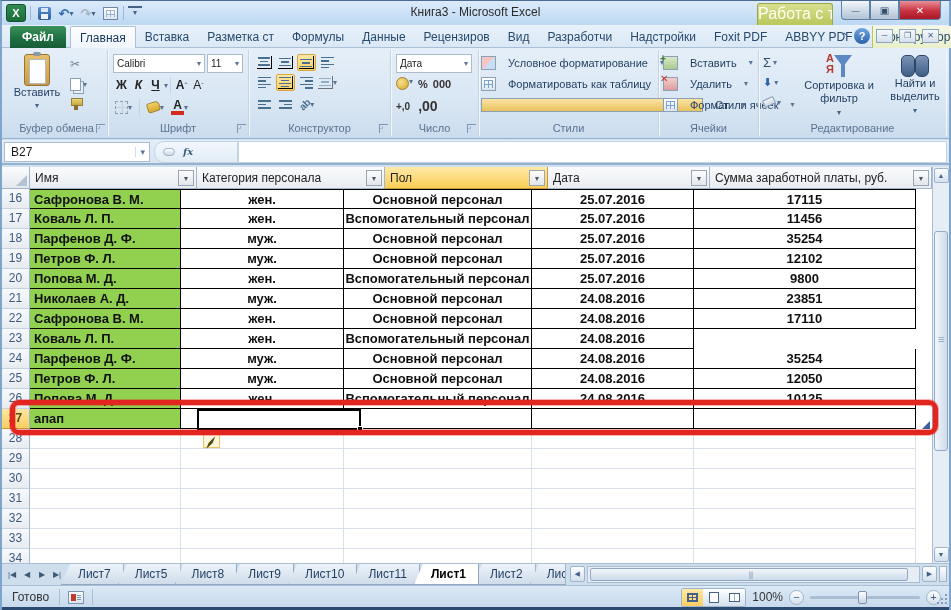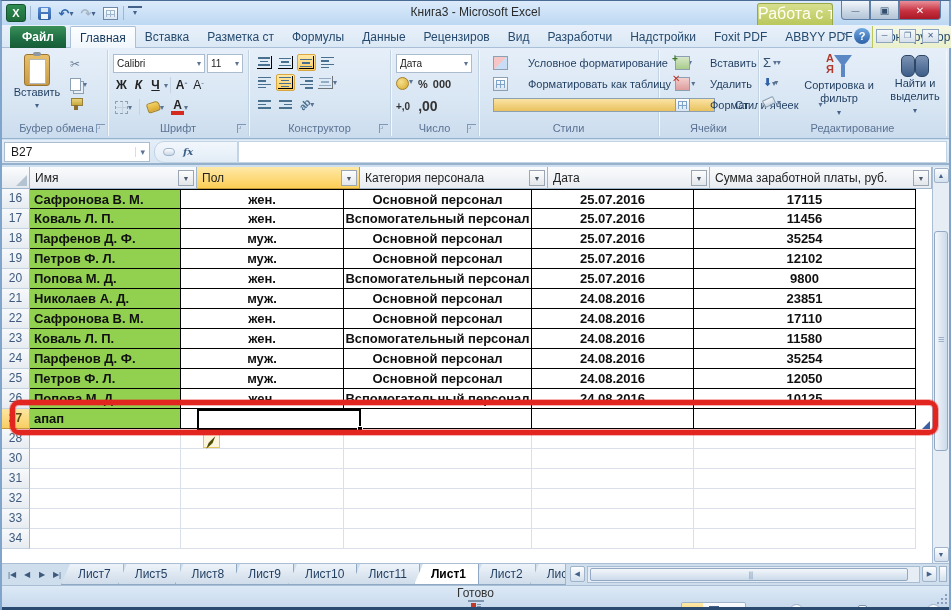--- a/index.html
+++ b/index.html
@@ -115,21 +115,21 @@
   .alic i { display:block; height:1.5px; background:#4A708F; }
   .alic.l i:nth-child(2n) { width:60%; } .alic.l i { width:100%; }
   .alic.c { align-items:center; } .alic.c i { width:100%; } .alic.c i:nth-child(2n) { width:60%; }
   .alic.r { align-items:flex-end; } .alic.r i { width:100%; } .alic.r i:nth-child(2n) { width:60%; }
   .hl { background:linear-gradient(#FFE8A6,#FBCE63); border:1px solid #D9A741; border-radius:2px; }
   .albtn { width:19px; height:17px; display:flex; align-items:center; justify-content:center; }
   .orient { font-size:10px; color:#4A708F; transform:rotate(-45deg); font-weight:bold; }
   .coin { width:13px; height:13px; border-radius:50%; background:radial-gradient(circle at 35% 35%,#F7E08E,#D4A929); border:1px solid #A67F24; }
   .sym { font-size:11px; font-weight:bold; color:#333; }
 
-  .stylerow { display:flex; align-items:center; gap:20px; height:21px; padding-left:12px; font-size:11px; color:#1E3C5F; white-space:nowrap; }
+  .stylerow { display:flex; align-items:center; gap:12px; height:21px; padding-left:0; font-size:11px; color:#1E3C5F; white-space:nowrap; }
   .ic16 { width:15px; height:14px; border:1px solid #8CA0B4; background:linear-gradient(#FFF,#D8E4F0); position:relative; flex:0 0 auto; }
   .ic16.cf { background:linear-gradient(135deg,#F6C6C6 0 50%, #C9DDF4 50% 100%); }
   .ic16.ft::before { content:""; position:absolute; inset:2px;
       background:repeating-linear-gradient(#7FA3C8 0 1px, transparent 1px 4px),
                  repeating-linear-gradient(90deg,#7FA3C8 0 1px, transparent 1px 4px); }
   .ic16.cs { background:linear-gradient(#FBE3A3,#E9C25F); }
   .ic16.ins { background:linear-gradient(#D7E8C9,#A9CC8B); }
   .ic16.del { background:linear-gradient(#F3CFCF,#DE9C9C); }
   .plus { position:absolute; left:-4px; top:-4px; color:#3C7A2E; font-weight:bold; font-size:10px; }
   .cross { position:absolute; left:-4px; top:-5px; color:#C0392B; font-weight:bold; font-size:10px; }
@@ -225,21 +225,21 @@
   .hs-thumb { position:absolute; left:2px; top:1px; bottom:1px; width:330px; background:linear-gradient(#F3F7FB,#CBDAEA);
               border:1px solid #93A9C3; border-radius:2px; }
   .hs-thumb::after { content:"⦀"; position:absolute; left:50%; top:1px; color:#8AA0BA; font-size:10px; }
   .hbtn { width:15px; height:16px; margin-top:2px; background:linear-gradient(#FDFEFF,#D4E0EC); border:1px solid #9FB4CA;
           font-size:7px; color:#44618A; text-align:center; line-height:14px; border-radius:2px; }
   .hb-l::before { content:"◀"; } .hb-r::before { content:"▶"; }
   .splitbox { width:8px; height:16px; margin:2px 2px 0 2px; background:linear-gradient(#FDFEFF,#D4E0EC); border:1px solid #9FB4CA; }
 
   
   .statusbar { position:absolute; left:0; top:584px; width:100%; height:23px;
-               background:linear-gradient(#DCE9F6,#C6D9EC); border-top:1px solid #A9BED4; display:flex; align-items:center;flex-direction:column; }
+               background:linear-gradient(#DCE9F6,#C6D9EC); border-top:1px solid #A9BED4; display:flex; align-items:center; }
   .stext { padding:0 10px; font-size:12px; color:#333; }
   .ssep { width:1px; height:16px; background:#AABFD6; }
   .macroic { width:16px; height:13px; margin:0 8px; border:1px solid #7E93AC; background:linear-gradient(#FDFEFF,#D9E4EF); position:relative; }
   .macroic::before { content:""; position:absolute; left:2px; top:2px; width:5px; height:7px; background:#C0392B; }
   .macroic::after { content:""; position:absolute; right:2px; top:3px; width:4px; height:1px; box-shadow:0 2px 0 #7E93AC, 0 4px 0 #7E93AC; background:#7E93AC; }
   .sright { margin-left:auto; display:flex; align-items:center; gap:6px; padding-right:8px; }
   .viewbtns { display:flex; border:1px solid #9FB4CA; border-radius:2px; overflow:hidden; }
   .vb { width:21px; height:17px; background:linear-gradient(#FDFEFF,#D4E0EC); display:flex; align-items:center; justify-content:center; }
   .vb.on { background:linear-gradient(#FFE8A6,#FBCE63); }
   .vb .g1 { width:11px; height:9px; border:1px solid #44618A;
@@ -592,26 +592,26 @@
     <div class="finput"></div>
   </div>
 
   <div class="sheet">
     <div class="hdr-row">
       <div class="corner"></div>
       <div class="hcell" style="width:167px;">
           <span>Имя</span>
           <span class="fltr"></span>
         </div>
+      <div class="hcell" style="width:188px;">
+          <span>Категория персонала</span>
+          <span class="fltr"></span>
+        </div>
       <div class="hcell sel" style="width:163px;">
           <span>Пол</span>
-          <span class="fltr"></span>
-        </div>
-      <div class="hcell" style="width:188px;">
-          <span>Категория персонала</span>
           <span class="fltr"></span>
         </div>
       <div class="hcell" style="width:162px;">
           <span>Дата</span>
           <span class="fltr"></span>
         </div>
       <div class="hcell" style="width:222px;">
           <span>Сумма заработной платы, руб.</span>
           <span class="fltr"></span>
         </div>
@@ -673,21 +673,20 @@
           <div class="c cc">Основной персонал</div>
           <div class="c cd">24.08.2016</div>
           <div class="c cs">17110</div>
         </div>
       <div class="r">
           <div class="rn">23</div>
           <div class="c cn">Коваль Л. П.</div>
           <div class="c cg">жен.</div>
           <div class="c cc">Вспомогательный персонал</div>
           <div class="c cd">24.08.2016</div>
-          <div class="c cs">11580</div>
         </div>
       <div class="r">
           <div class="rn">24</div>
           <div class="c cn">Парфенов Д. Ф.</div>
           <div class="c cg">муж.</div>
           <div class="c cc">Основной персонал</div>
           <div class="c cd">24.08.2016</div>
           <div class="c cs">35254</div>
         </div>
       <div class="r">
@@ -709,20 +708,28 @@
       <div class="r">
           <div class="rn sel">27</div>
           <div class="c cn">апап</div>
           <div class="c cg"></div>
           <div class="c cc"></div>
           <div class="c cd"></div>
           <div class="c cs"></div>
         </div>
       <div class="r empty">
           <div class="rn">28</div>
+          <div class="c cn" style="background:#fff;"></div>
+          <div class="c cg"></div>
+          <div class="c cc"></div>
+          <div class="c cd"></div>
+          <div class="c cs"></div>
+        </div>
+      <div class="r empty">
+          <div class="rn">29</div>
           <div class="c cn" style="background:#fff;"></div>
           <div class="c cg"></div>
           <div class="c cc"></div>
           <div class="c cd"></div>
           <div class="c cs"></div>
         </div>
       <div class="r empty">
           <div class="rn">30</div>
           <div class="c cn" style="background:#fff;"></div>
           <div class="c cg"></div>

